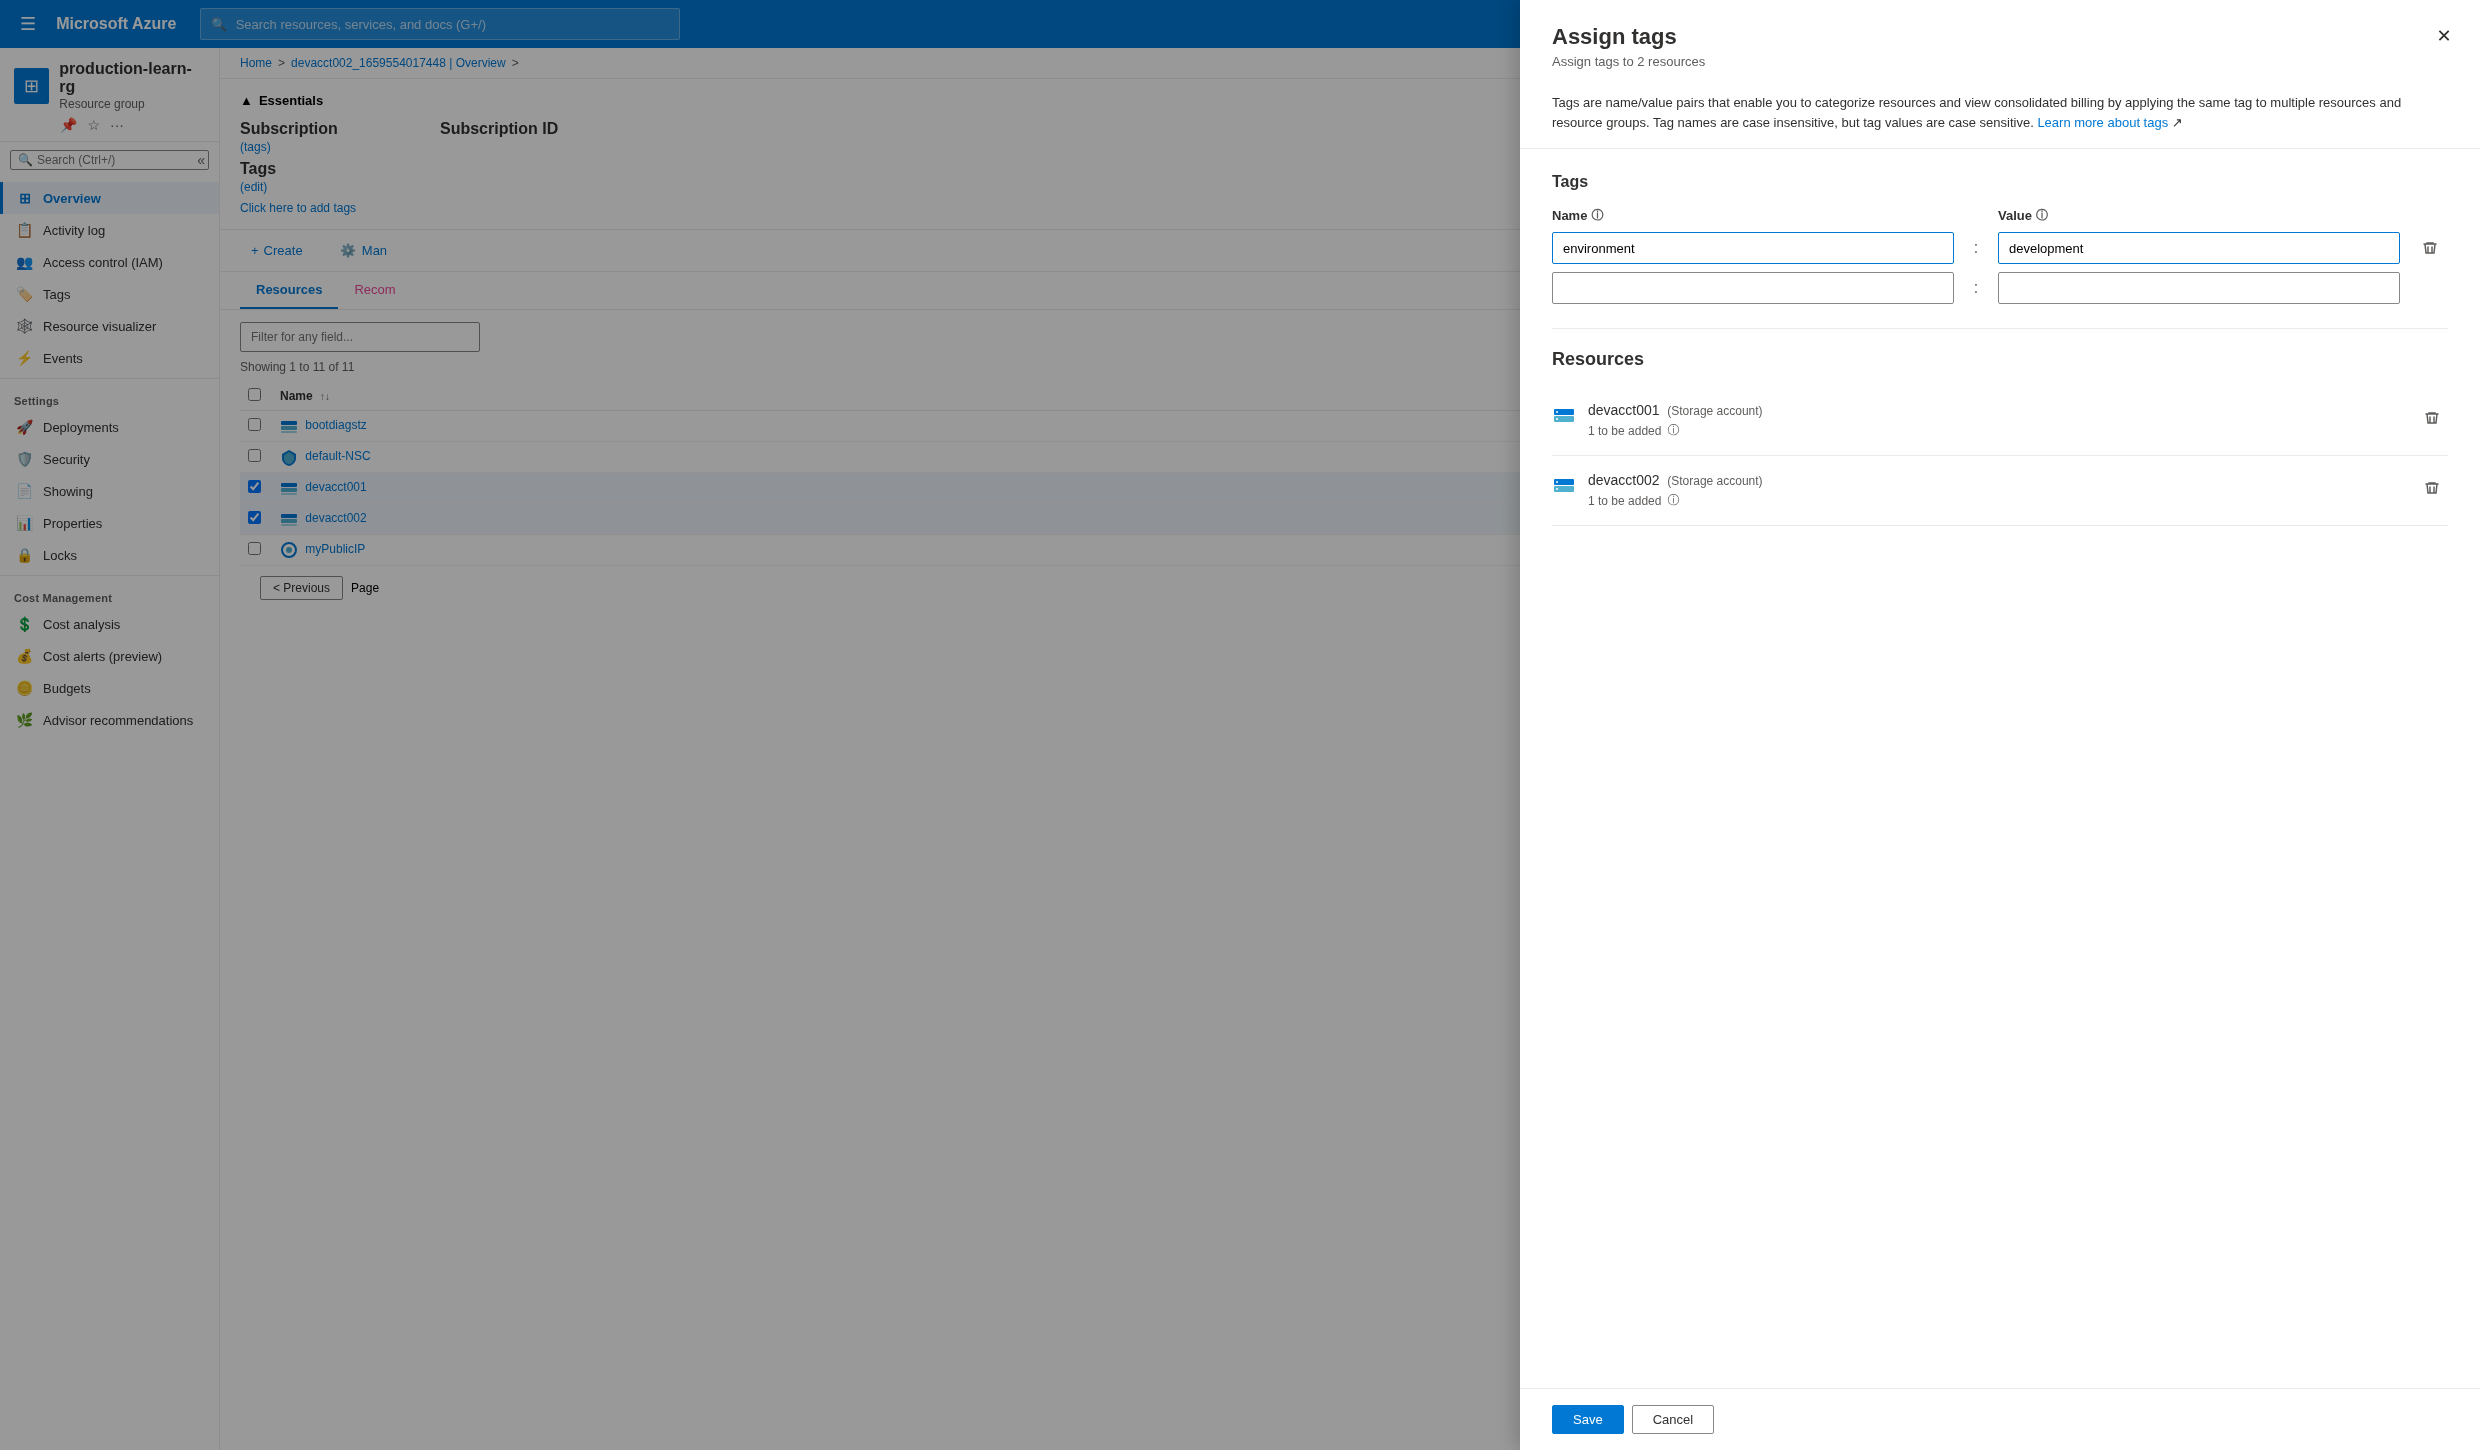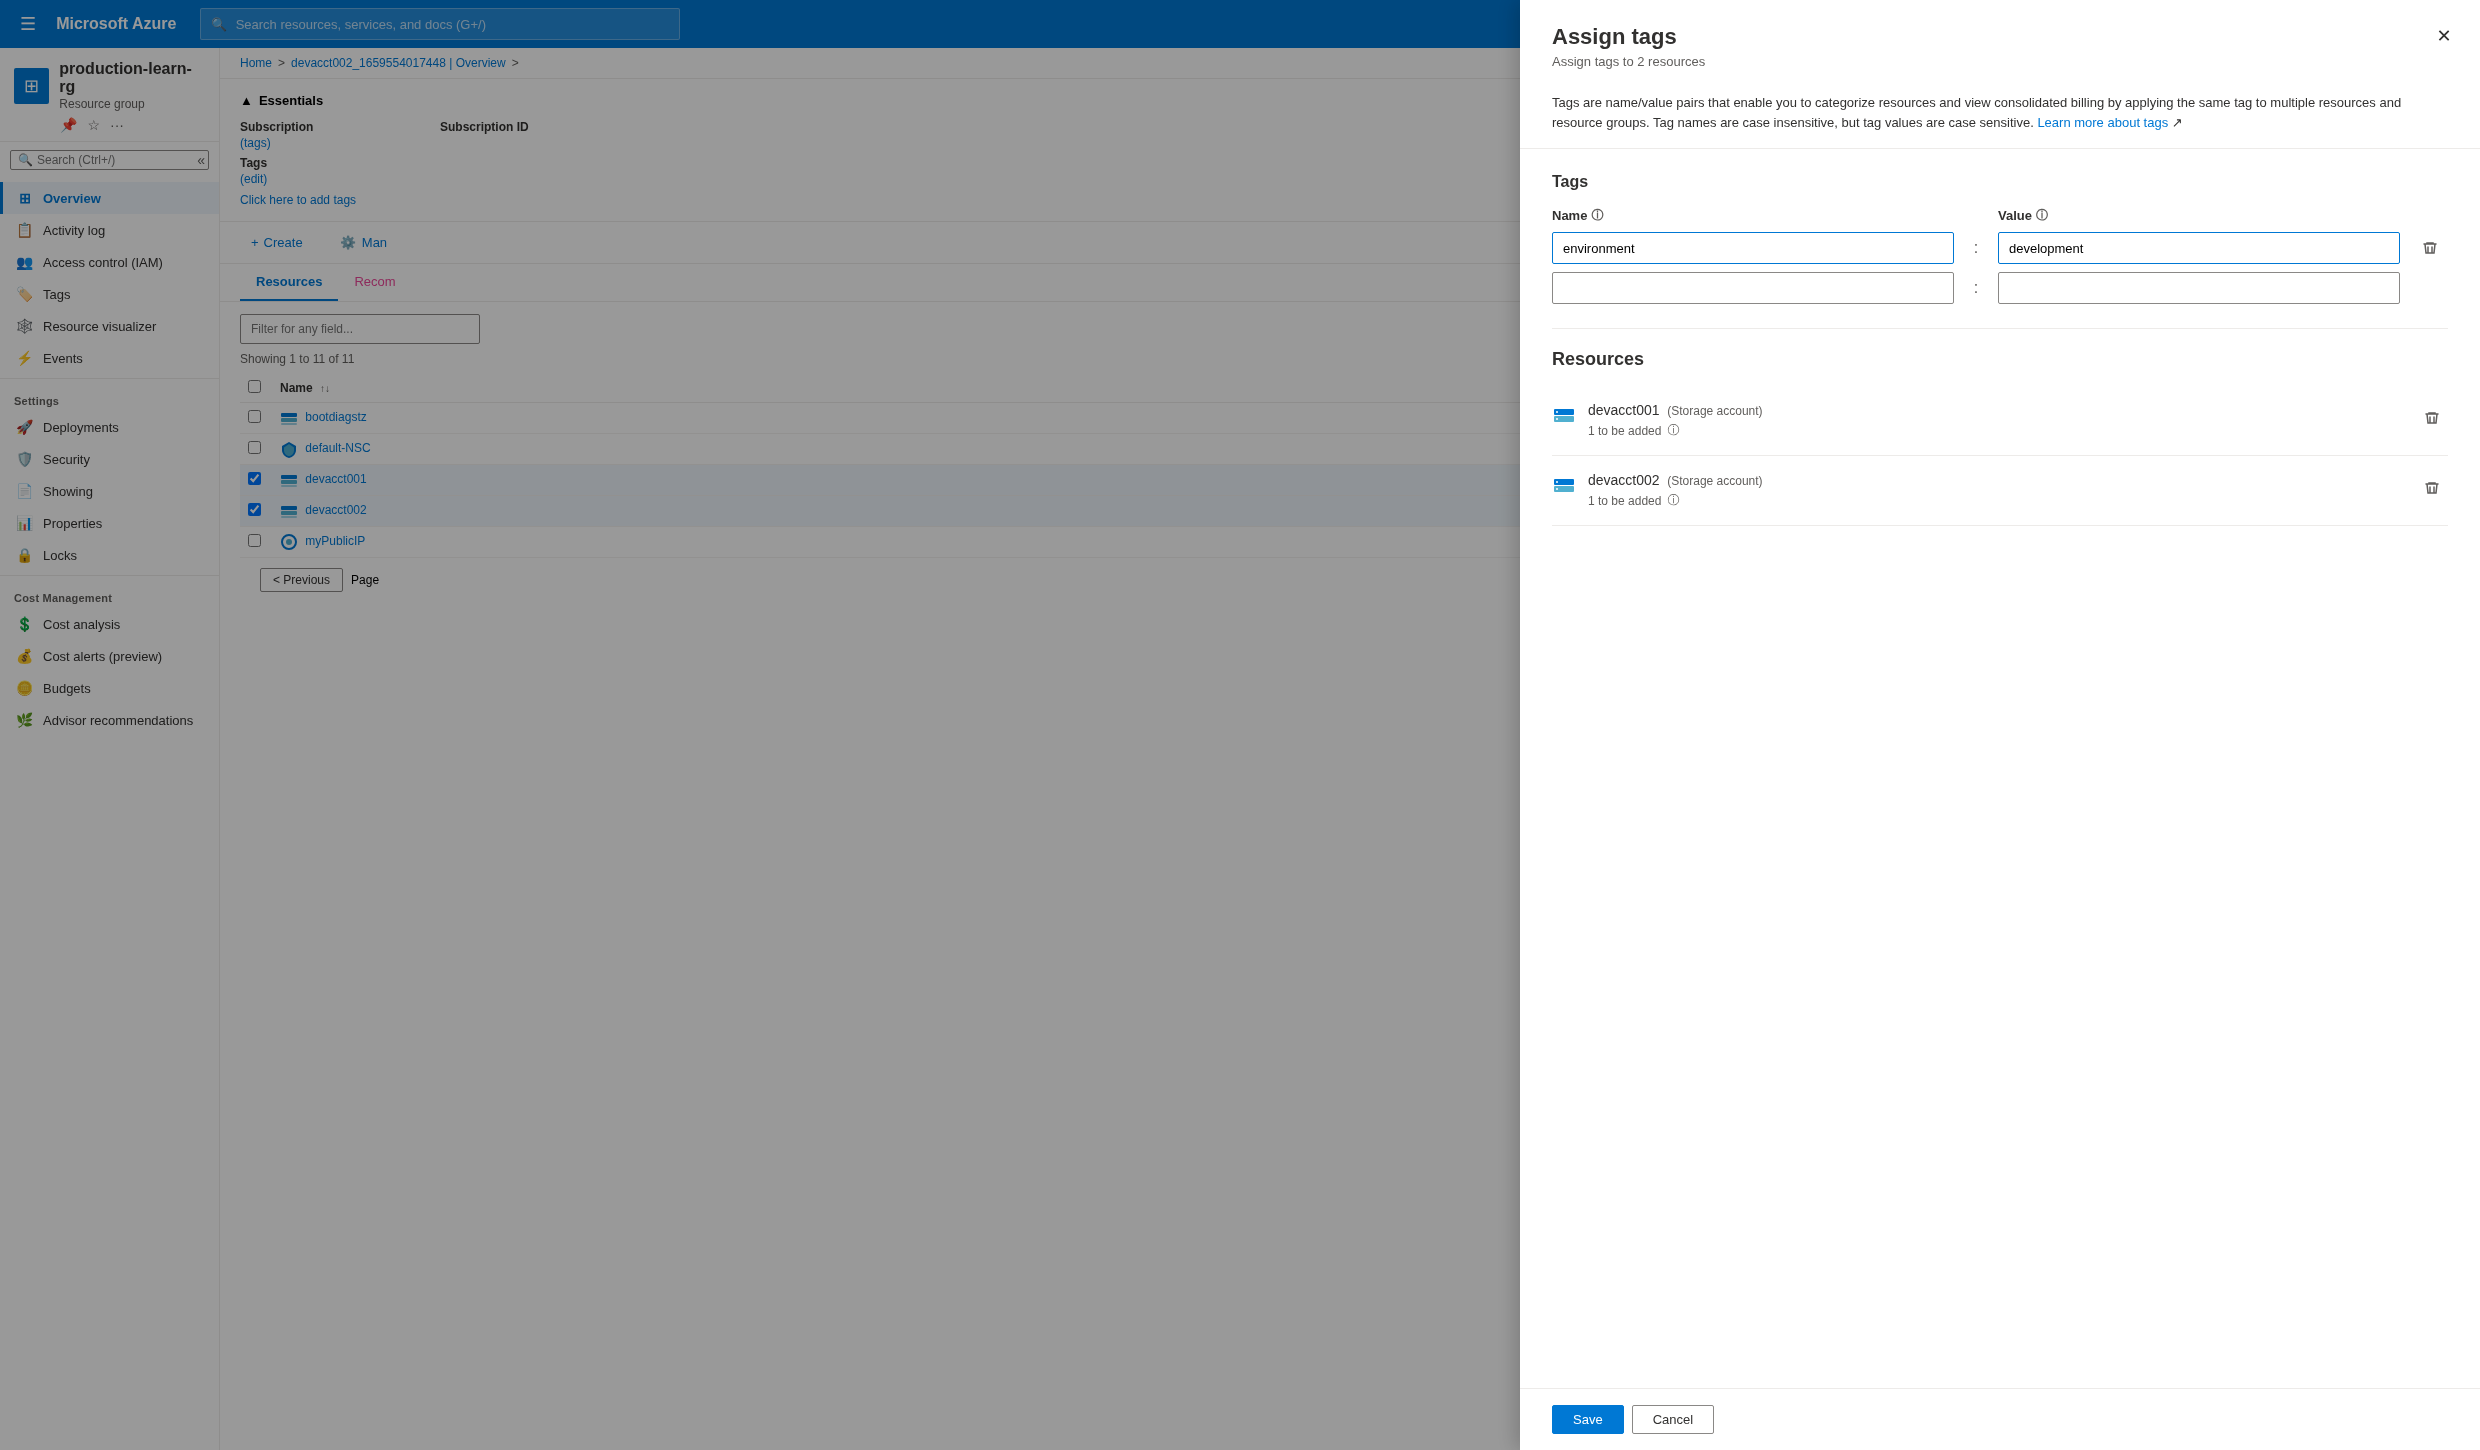--- a/index.html
+++ b/index.html
@@ -156,21 +156,21 @@
       border-bottom: 1px solid #edebe9;
     }
     .essentials-header {
       display: flex; align-items: center; gap: 6px;
       font-size: 13px; font-weight: 600; margin-bottom: 12px; cursor: pointer;
     }
     .essentials-row {
       display: flex; gap: 20px; margin-bottom: 6px; font-size: 13px;
     }
     .essentials-item { display: flex; flex-direction: column; gap: 2px; min-width: 180px; }
-    .essentials-label { font-weight: 600; color: #323130; font-size: 12px; }
+    .essentials-label { font-weight: 600; color: #323130; font-size: 16px; }
     .essentials-value { color: #605e5c; font-size: 12px; }
     .essentials-link { color: #0078d4; cursor: pointer; text-decoration: none; font-size: 12px; }
 
     
     .action-bar {
       padding: 8px 20px;
       display: flex; align-items: center; gap: 16px;
       border-bottom: 1px solid #edebe9;
     }
     .action-btn {

